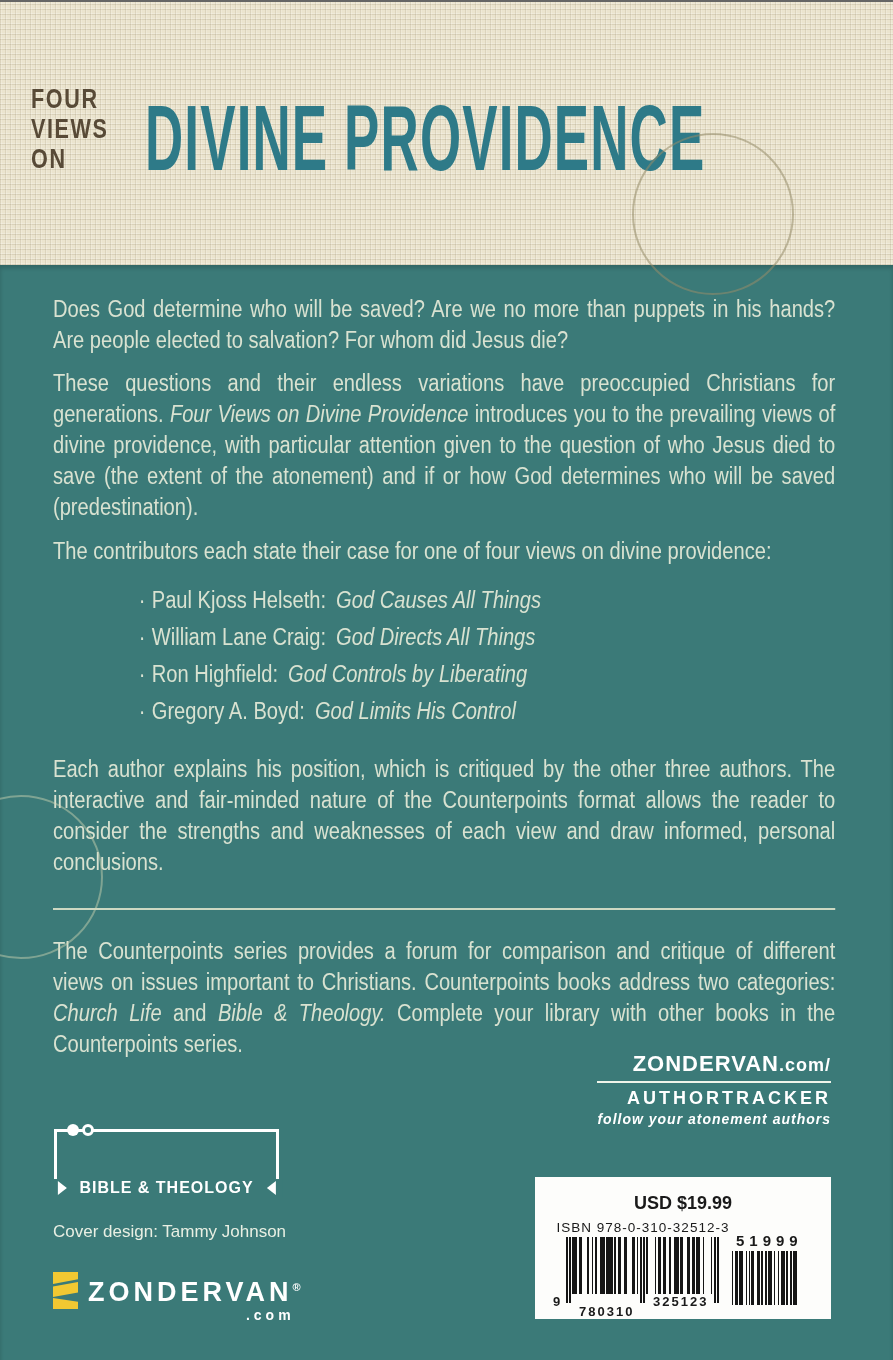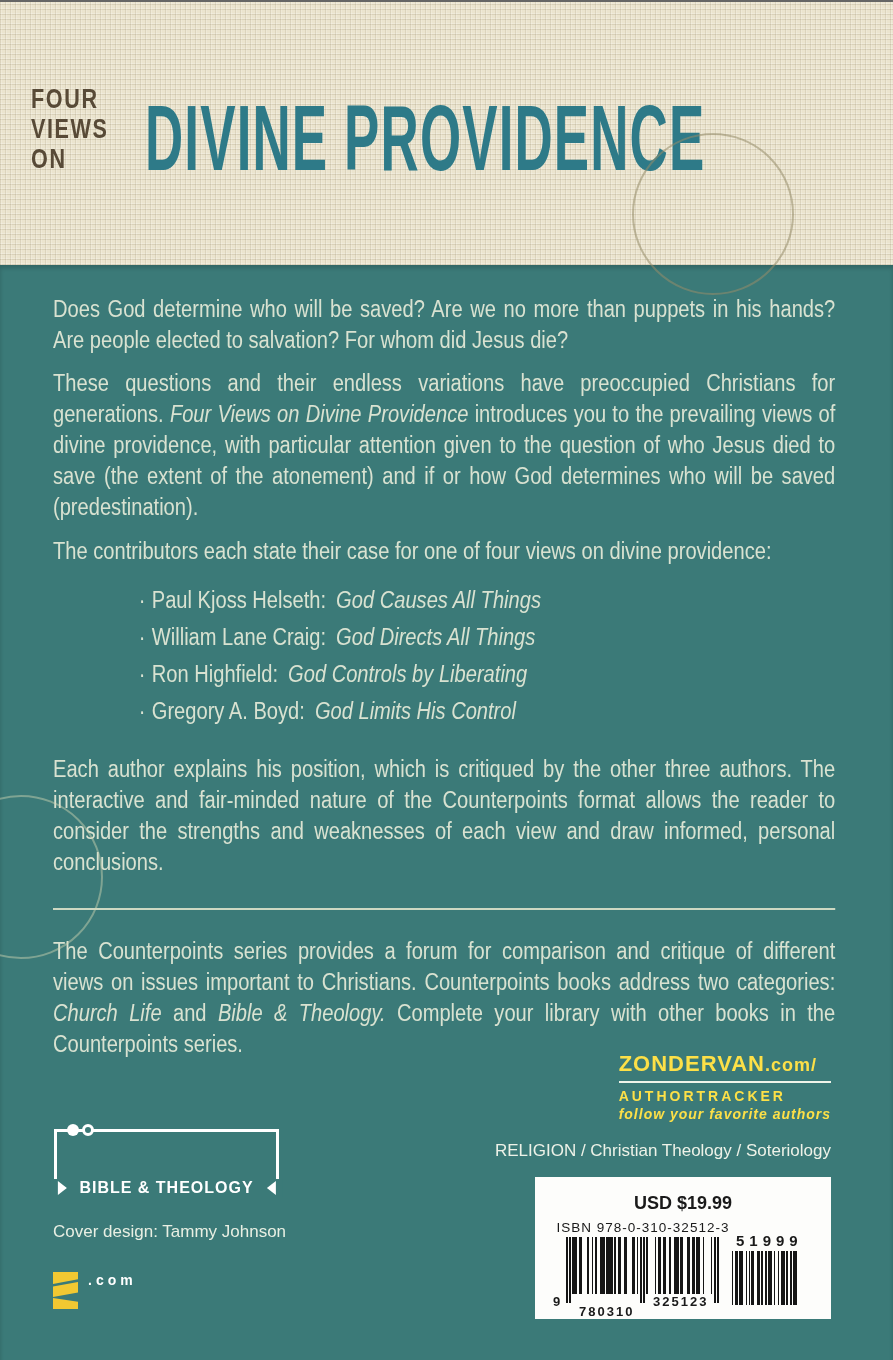--- a/index.html
+++ b/index.html
@@ -46,25 +46,25 @@
   .copy p.p2 { margin-top:12px; }
   .copy p.p3 { margin-top:13px; text-align:left; }
   .copy .bullets { margin-top:15px; line-height:37px; padding-left:98px; }
   .copy .bullet-row { white-space:nowrap; }
   .copy .bullet-dot { display:inline-block; width:15px; }
   .copy p.p4 { margin-top:24px; }
   .copy .divider { margin-top:30px; height:2px; background:#cdd8c2; border:0; }
   .copy p.p5 { margin-top:26px; }
   .copy i { font-style:italic; }
   
-  .web-block { position:absolute; right:62px; top:786px; text-align:left; color:#fde047; }
+  .web-block { position:absolute; right:62px; top:786px; text-align:right; color:#ffffff; }
   .web-line1 { font-weight:bold; font-size:22px; letter-spacing:1px; white-space:nowrap; }
   .web-line1 .small { font-size:18px; }
   .web-rule { height:2px; background:#f0f4ea; margin:4px 0 5px 0; }
-  .web-line2 { font-weight:bold; font-size:14px; letter-spacing:3px; white-space:nowrap; }
+  .web-line2 { font-weight:bold; font-size:18px; letter-spacing:3px; white-space:nowrap; }
   .web-tagline { font-style:italic; font-weight:bold; font-size:14px; letter-spacing:1px; margin-top:2px; white-space:nowrap; }
   .category-line { position:absolute; right:62px; top:876px; font-size:17px; color:#eef2e8; white-space:nowrap; }
   
   .cp-logo { position:absolute; left:54px; top:864px; width:225px; height:60px; border:3px solid #fff; }
   .cp-dots { position:absolute; left:10px; top:-8px; display:flex; gap:3px; }
   .cp-dot { width:12px; height:12px; border-radius:50%; }
   .cp-dot.filled { background:#fff; }
   .cp-dot.outline { border:3px solid #fff; background:#3b7a78; }
   .cp-box { position:absolute; left:6px; top:6px; width:207px; height:40px; background:#fff; display:flex; align-items:center; justify-content:center; }
   .cp-title { color:#387170; font-weight:bold; font-size:30px; letter-spacing:2px; transform:scaleX(.72); white-space:nowrap; }
@@ -134,24 +134,23 @@
         </div>
         <p class="para p4"><span>Each author explains his position, which is critiqued by the other three authors. The interactive and fair-minded nature of the Counterpoints format allows the reader to consider the strengths and weaknesses of each view and draw informed, personal conclusions.</span></p>
         <div class="divider"></div>
         <p class="para p5"><span>The Counterpoints series provides a forum for comparison and critique of different views on issues important to Christians. Counterpoints books address two categories: </span><i>Church Life</i><span> and </span><i>Bible &amp; Theology.</i><span> Complete your library with other books in the Counterpoints series.</span></p>
       </div>
 
     <div class="web-block">
       <div class="web-line1"><span>ZONDERVAN</span><span class="small">.com/</span></div>
       <div class="web-rule"></div>
       <div class="web-line2">AUTHORTRACKER</div>
-      <div class="web-tagline">follow your favorite authors</div>
-    </div>
-
-    <div class="category-line">RELIGION / Christian Theology / Soteriology</div>
+      <div class="web-tagline">follow your atonement authors</div>
+    </div>
+
 
     <div class="cp-logo">
       <div class="cp-dots">
         <div class="cp-dot filled"></div>
         <div class="cp-dot outline"></div>
       </div>
       <div class="cp-sub">
         <div class="tri right"></div>
         <div class="cp-sub-text">BIBLE &amp; THEOLOGY</div>
         <div class="tri left"></div>
@@ -160,20 +159,21 @@
 
     <div class="cover-design">Cover design: Tammy Johnson</div>
 
     <div class="z-logo">
       <div class="z-mark">
         <div class="z-b1"></div>
           <div class="z-b2"></div>
           <div class="z-b3"></div>
       </div>
       <div>
+        <div class="z-word"><span>ZONDERVAN</span><sup>®</sup></div>
         <div class="z-com">.com</div>
       </div>
     </div>
 
     <div class="barcode-box">
       <div class="bc-price">USD $19.99</div>
       <div class="bc-isbn">ISBN 978-0-310-32512-3</div>
       <div class="bc-main">
         <div class="bc-bars" id="bc-main-bars">
             <div class="m b g"></div>

